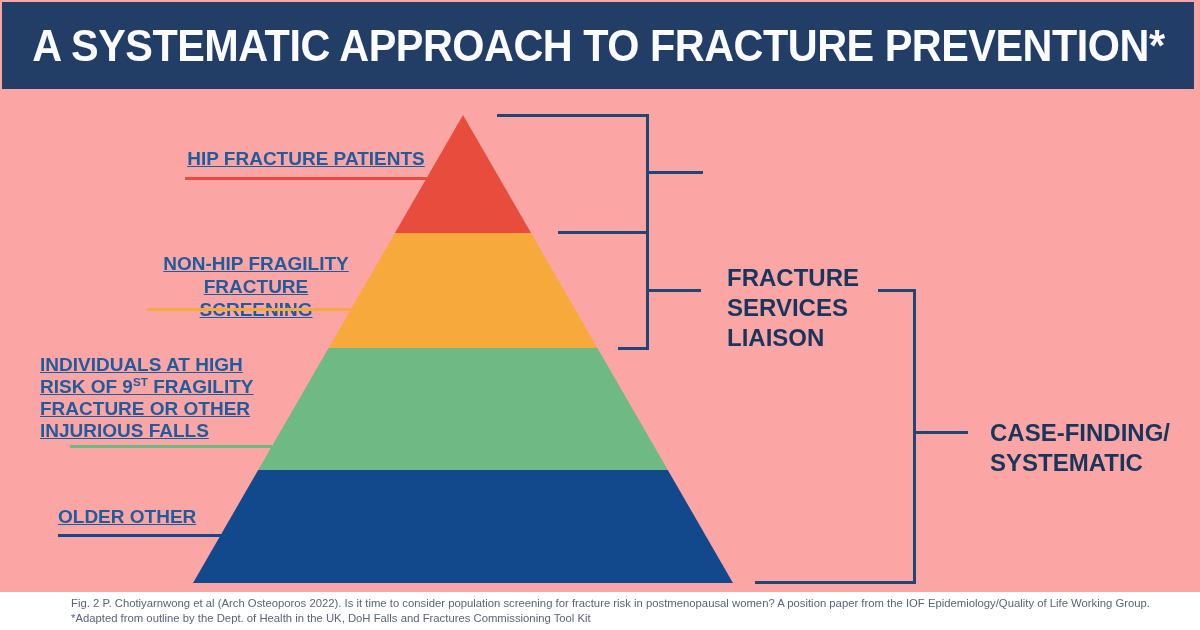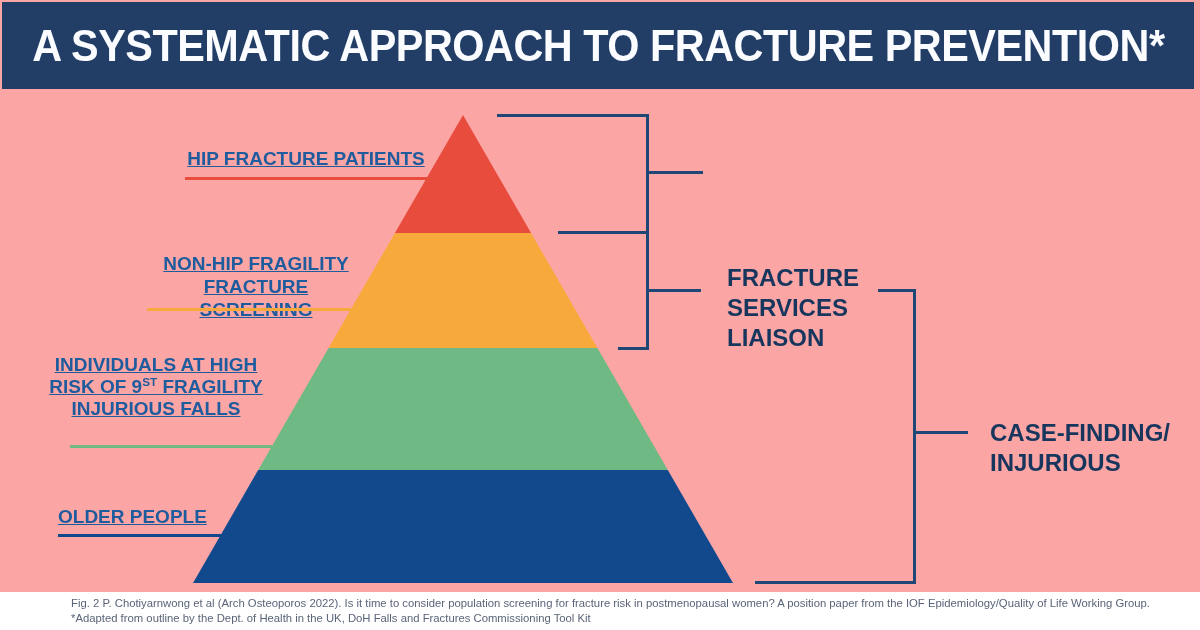--- a/index.html
+++ b/index.html
@@ -25,21 +25,21 @@
   .pyramid .level { width: 100%; }
   .level-1 { height: 118px; }
   .level-2 { height: 115px; }
   .level-3 { height: 122px; }
   .level-4 { height: 113px; }
 
   
   .left-label { position: absolute; color: #1F5C9E; font-weight: bold; font-size: 19px; text-decoration: underline; }
   .lbl-hip    { left: 185px; top: 147px; width: 242px; text-align: center; line-height: 24px; }
   .lbl-nonhip { left: 147px; top: 252px; width: 204px; text-align: center; line-height: 23px; margin-left: 7px; }
-  .lbl-risk   { left: 40px;  top: 354px; width: 232px; text-align: center;  line-height: 22px; }
+  .lbl-risk   { left: 40px;  top: 354px; width: 232px; text-align: left;  line-height: 22px; }
   .lbl-older  { left: 58px;  top: 505px; width: 163px; text-align: left;   line-height: 24px; }
   .left-label sup { font-size: 0.62em; vertical-align: super; line-height: 0; }
 
   .underline { position: absolute; height: 3px; }
   .ul-hip    { left: 185px; top: 177px; width: 242px; }
   .ul-nonhip { left: 147px; top: 308px; width: 204px; }
   .ul-risk   { left: 70px;  top: 445px; width: 202px; }
   .ul-older  { left: 58px;  top: 534px; width: 163px; }
 
   
@@ -77,26 +77,27 @@
 
   <div class="left-label lbl-nonhip">
     <div>NON-HIP FRAGILITY</div>
     <div>FRACTURE SCREENING</div>
   </div>
   <div class="underline ul-nonhip" style="background-color: rgb(248, 169, 59);"></div>
 
   <div class="left-label lbl-risk">
     <div>INDIVIDUALS AT HIGH</div>
     <div><span>RISK OF 9</span><sup>ST</sup><span> FRAGILITY</span></div>
+    <div>FRACTURE OR OTHER</div>
     <div>INJURIOUS FALLS</div>
   </div>
   <div class="underline ul-risk" style="background-color: rgb(111, 185, 133);"></div>
 
   <div class="left-label lbl-older">
-    <div>OLDER PEOPLE</div>
+    <div>OLDER OTHER</div>
   </div>
   <div class="underline ul-older" style="background-color: rgb(17, 73, 140);"></div>
 
   <div class="bline" style="left:646px; top:114px; width:3px; height:236px;"></div>
   <div class="bline" style="left:497px; top:114px; width:152px; height:3px;"></div>
   <div class="bline" style="left:558px; top:231px; width:91px; height:3px;"></div>
   <div class="bline" style="left:618px; top:347px; width:31px; height:3px;"></div>
   <div class="bline" style="left:649px; top:171px; width:54px; height:3px;"></div>
   <div class="bline" style="left:649px; top:289px; width:52px; height:3px;"></div>
 
@@ -105,21 +106,21 @@
   <div class="bline" style="left:755px; top:581px; width:161px; height:3px;"></div>
   <div class="bline" style="left:916px; top:431px; width:52px; height:3px;"></div>
 
   <div class="right-label rlbl-fls">
     <div>FRACTURE</div>
     <div>SERVICES</div>
     <div>LIAISON</div>
   </div>
   <div class="right-label rlbl-case">
     <div>CASE-FINDING/</div>
-    <div>INJURIOUS</div>
+    <div>SYSTEMATIC</div>
   </div>
 
   <div class="caption">
     <div>Fig. 2  P. Chotiyarnwong et al (Arch Osteoporos 2022). Is it time to consider population screening for fracture risk in postmenopausal women?  A position paper from the IOF Epidemiology/Quality of Life Working Group.</div>
     <div>*Adapted from outline by the Dept. of Health in the UK, DoH Falls and Fractures Commissioning Tool Kit</div>
   </div>
 
 </div>
 
 </body></html>

